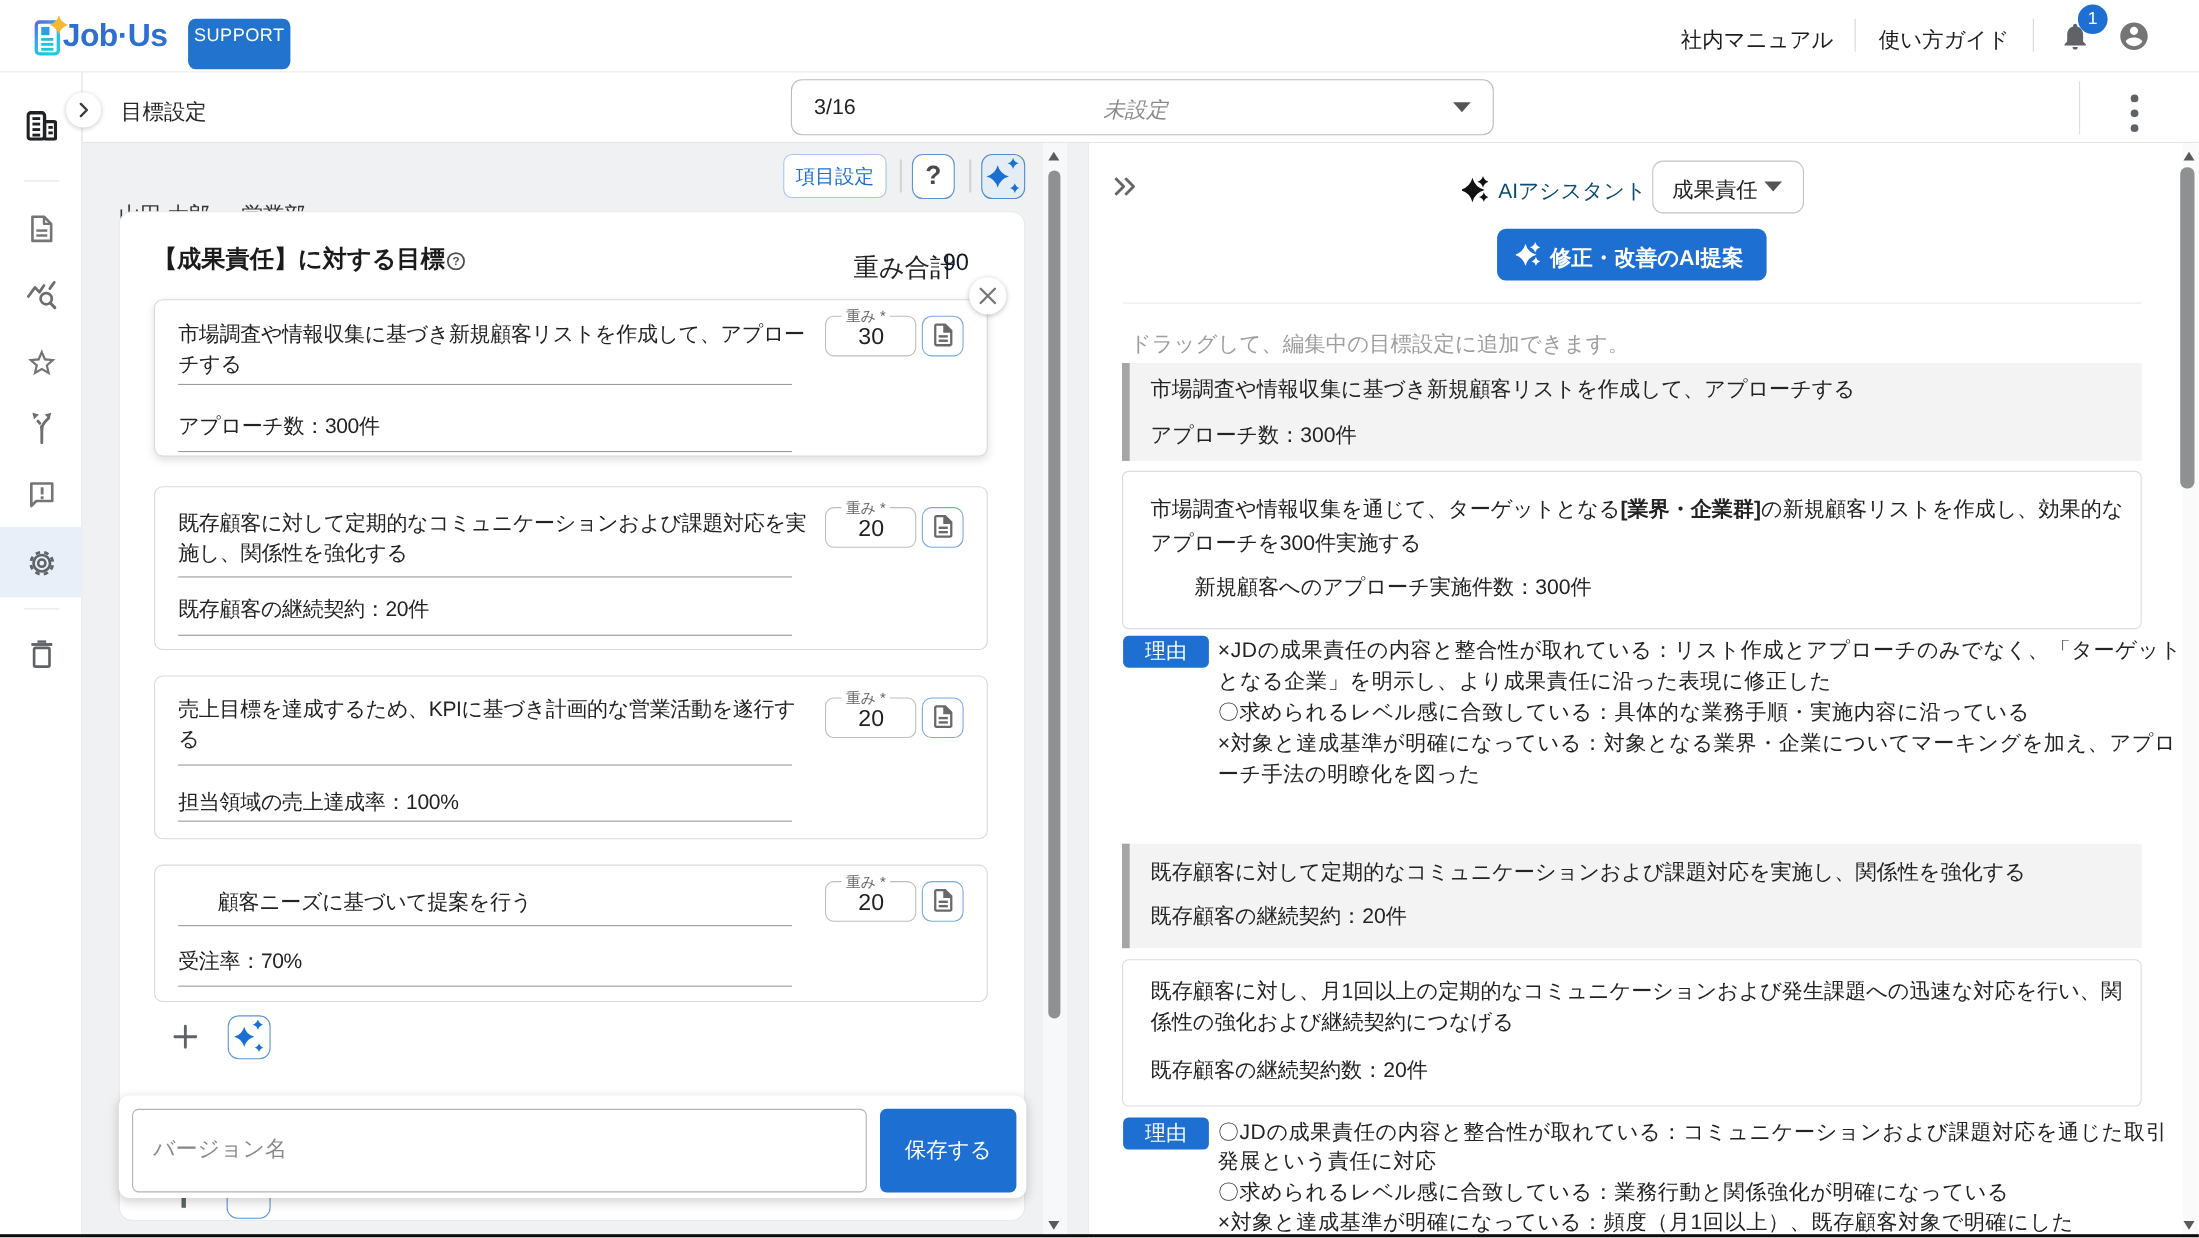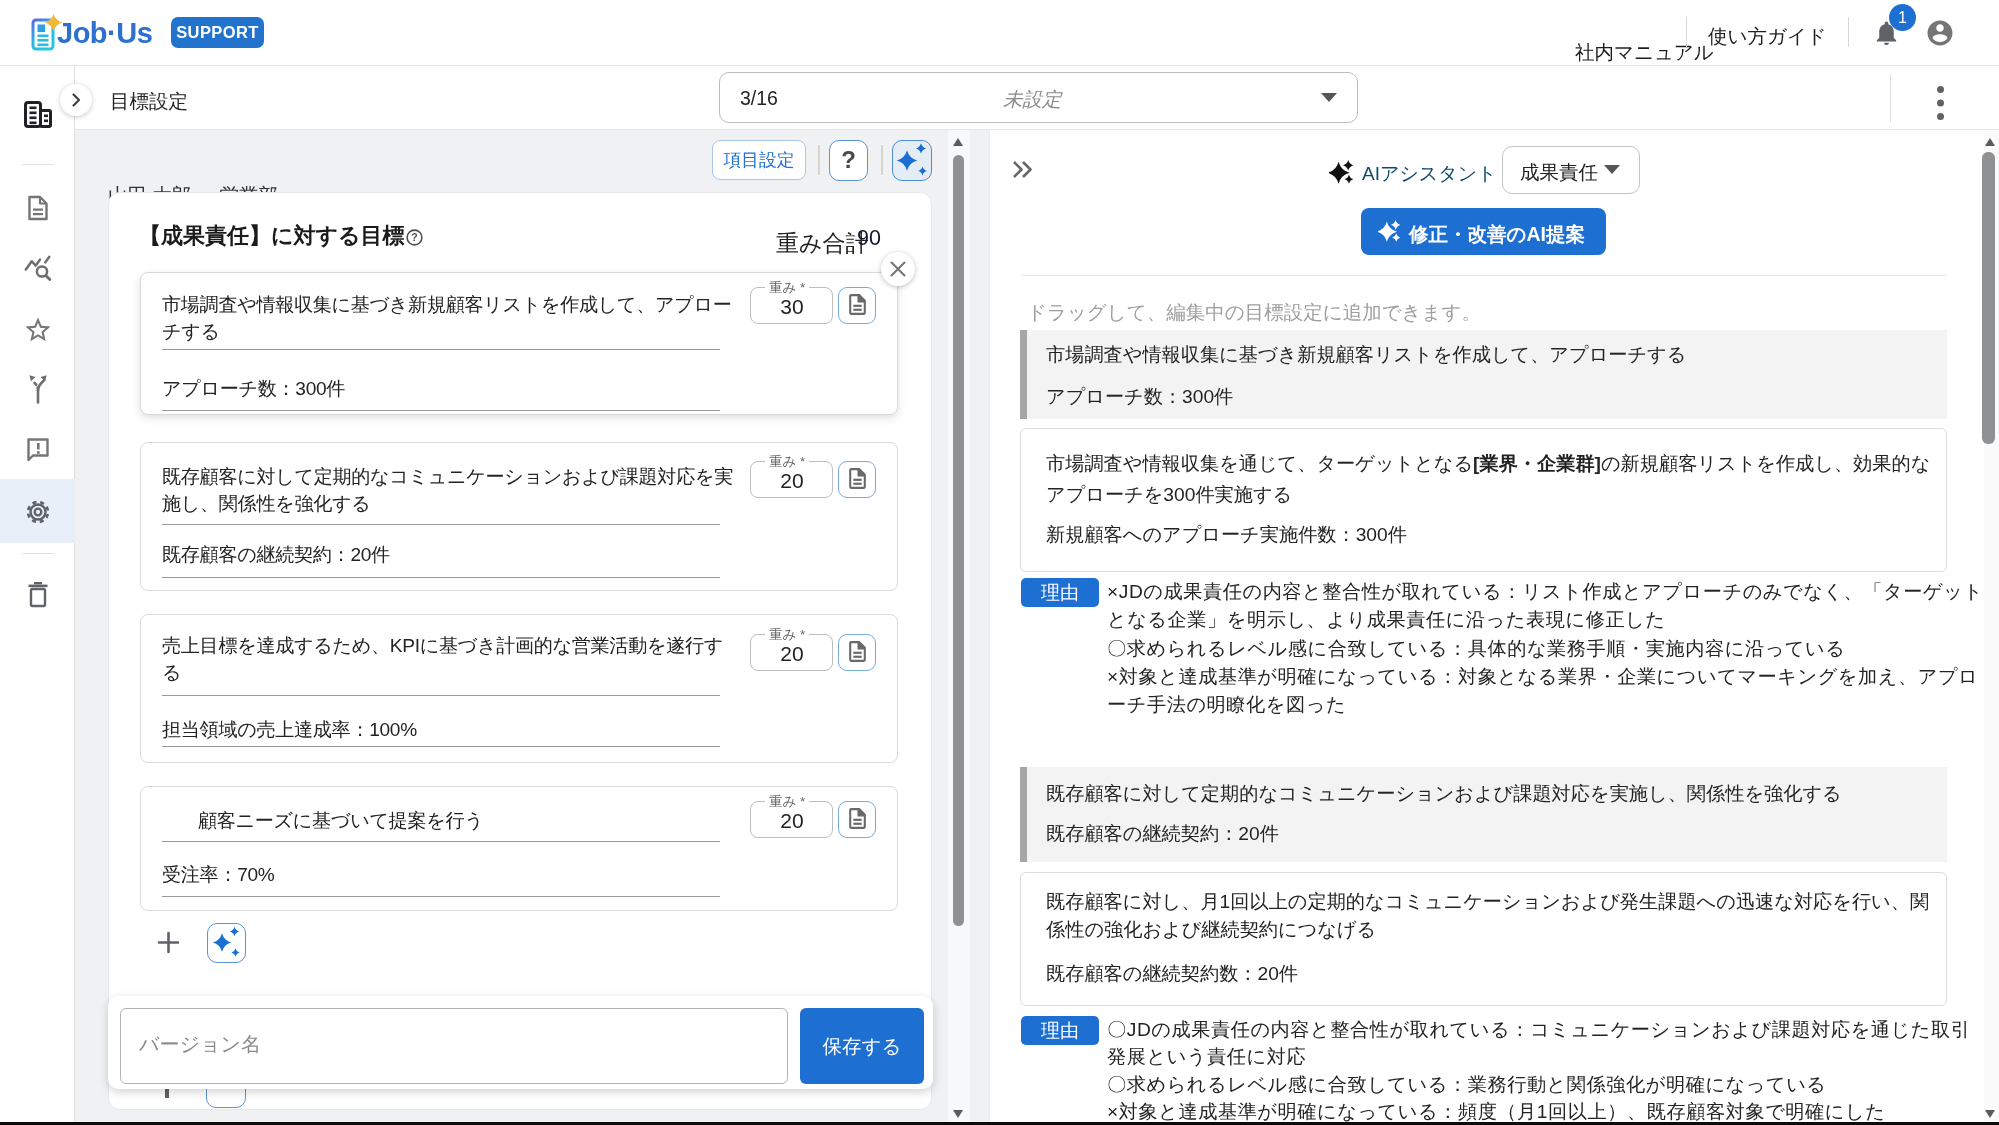--- a/index.html
+++ b/index.html
@@ -28,22 +28,22 @@
       </linearGradient>
     </defs>
 <rect x="3" y="9" width="20" height="29" rx="3" fill="#fff" stroke="url(#lg1)" stroke-width="3"></rect>
 <rect x="7.5" y="13.5" width="7.5" height="7.5" fill="#2b9fe0"></rect>
 <rect x="7.5" y="23.5" width="11" height="2.6" fill="#27c0da"></rect>
 <rect x="7.5" y="28" width="11" height="2.6" fill="#27c0da"></rect>
 <rect x="7.5" y="32.5" width="11" height="2.6" fill="#27c0da"></rect>
 <path d="M23.5,3.0 Q25.6,9.5 32.1,11.6 Q25.6,13.7 23.5,20.2 Q21.4,13.7 14.9,11.6 Q21.4,9.5 23.5,3.0 Z" fill="#f5b832"></path>
 </svg>
 <div class="abs nw" style="left:57px;top:17px;font-size:29px;font-weight:700;letter-spacing:-0.5px;color:#2e6fd0;">Job·Us</div>
-<div class="abs" style="left:171px;top:17px;width:93px;height:31px;background:#2173cd;border-radius:7px;color:#fff;font-size:16.5px;font-weight:700;letter-spacing:0.4px;text-align:center;line-height:31px;">SUPPORT</div>
-<div class="abs nw" style="left:1528px;top:39px;font-size:19.5px;color:#1c1c1c;margin-left:47px;">社内マニュアル</div>
+<div class="abs" style="left:171px;top:17px;width:93px;height:46px;background:#2173cd;border-radius:7px;color:#fff;font-size:16.5px;font-weight:400;letter-spacing:0.4px;text-align:center;line-height:31px;">SUPPORT</div>
+<div class="abs nw" style="left:1528px;top:23px;font-size:19.5px;color:#1c1c1c;">社内マニュアル</div>
 <div class="abs nw" style="left:1708px;top:23px;font-size:19.5px;color:#1c1c1c;">使い方ガイド</div>
 <div class="abs" style="left:1686px;top:17px;width:1px;height:30px;background:#d8d8d8;"></div>
 <div class="abs" style="left:1848px;top:17px;width:1px;height:30px;background:#d8d8d8;"></div>
 <svg class="abs" style="left:1872px;top:18px;" width="29" height="30" viewBox="0 0 24 24">
 <path fill="#5f6368" d="M12 22c1.1 0 2-.9 2-2h-4c0 1.1.9 2 2 2zm6-6v-5c0-3.07-1.63-5.64-4.5-6.32V4c0-.83-.67-1.5-1.5-1.5s-1.5.67-1.5 1.5v.68C7.64 5.36 6 7.92 6 11v5l-2 2v1h16v-1l-2-2z"></path>
   </svg>
 <div class="abs" style="left:1889px;top:4px;width:27px;height:27px;border-radius:50%;background:#1d6fd2;color:#fff;font-size:16px;text-align:center;line-height:27px;">1</div>
 <svg class="abs" style="left:1925px;top:18px;" width="30" height="30" viewBox="0 0 24 24">
 <path fill="#757575" d="M12 2C6.48 2 2 6.48 2 12s4.48 10 10 10 10-4.48 10-10S17.52 2 12 2zm0 3c1.66 0 3 1.34 3 3s-1.34 3-3 3-3-1.34-3-3 1.34-3 3-3zm0 14.2c-2.5 0-4.71-1.28-6-3.22.03-1.99 4-3.08 6-3.08 1.99 0 5.97 1.09 6 3.08-1.29 1.94-3.5 3.22-6 3.22z"></path>
   </svg>
@@ -251,21 +251,21 @@
   </svg>
 <div class="abs nw" style="left:1409px;top:221px;font-size:19.5px;font-weight:600;color:#fff;">修正・改善のAI提案</div>
 <div class="abs" style="left:1021px;top:275px;width:926px;height:1px;background:#e9e9e9;"></div>
 <div class="abs nw" style="left:1027px;top:299px;font-size:19.5px;color:#9e9e9e;">ドラッグして、編集中の目標設定に追加できます。</div>
 <div class="abs" style="left:1020px;top:330px;width:927px;height:89px;background:#f3f3f3;border-left:7px solid #a6a6a6;"></div>
 <div class="abs nw t" style="left:1046px;top:343px;">市場調査や情報収集に基づき新規顧客リストを作成して、アプローチする</div>
 <div class="abs nw t" style="left:1046px;top:385px;">アプローチ数：300件</div>
 <div class="abs" style="left:1020px;top:428px;width:927px;height:144px;background:#fff;border:1px solid #dcdcdc;border-radius:6px;"></div>
 <div class="abs nw t" style="left:1046px;top:452px;">市場調査や情報収集を通じて、ターゲットとなる<b>[業界・企業群]</b>の新規顧客リストを作成し、効果的な</div>
 <div class="abs nw t" style="left:1046px;top:483px;">アプローチを300件実施する</div>
-<div class="abs nw t" style="left:1046px;top:523px;">新規顧客へのアプローチ実施件数：300件</div>
+<div class="abs nw t" style="left:1086px;top:523px;">新規顧客へのアプローチ実施件数：300件</div>
 <div class="abs nw" style="left:1021px;top:578px;width:78px;height:29px;background:#1d6fd2;border-radius:5px;color:#fff;font-size:19px;text-align:center;line-height:29px;">理由</div>
 <div class="abs nw t" style="left:1107px;top:580px;letter-spacing:0.55px;">×JDの成果責任の内容と整合性が取れている：リスト作成とアプローチのみでなく、「ターゲット</div>
 <div class="abs nw t" style="left:1107px;top:608px;letter-spacing:0.55px;">となる企業」を明示し、より成果責任に沿った表現に修正した</div>
 <div class="abs nw t" style="left:1107px;top:637px;letter-spacing:0.55px;">〇求められるレベル感に合致している：具体的な業務手順・実施内容に沿っている</div>
 <div class="abs nw t" style="left:1107px;top:665px;letter-spacing:0.55px;">×対象と達成基準が明確になっている：対象となる業界・企業についてマーキングを加え、アプロ</div>
 <div class="abs nw t" style="left:1107px;top:693px;letter-spacing:0.55px;">ーチ手法の明瞭化を図った</div>
 <div class="abs" style="left:1020px;top:767px;width:927px;height:95px;background:#f3f3f3;border-left:7px solid #a6a6a6;"></div>
 <div class="abs nw t" style="left:1046px;top:782px;">既存顧客に対して定期的なコミュニケーションおよび課題対応を実施し、関係性を強化する</div>
 <div class="abs nw t" style="left:1046px;top:822px;">既存顧客の継続契約：20件</div>
 <div class="abs" style="left:1020px;top:872px;width:927px;height:134px;background:#fff;border:1px solid #dcdcdc;border-radius:6px;"></div>

